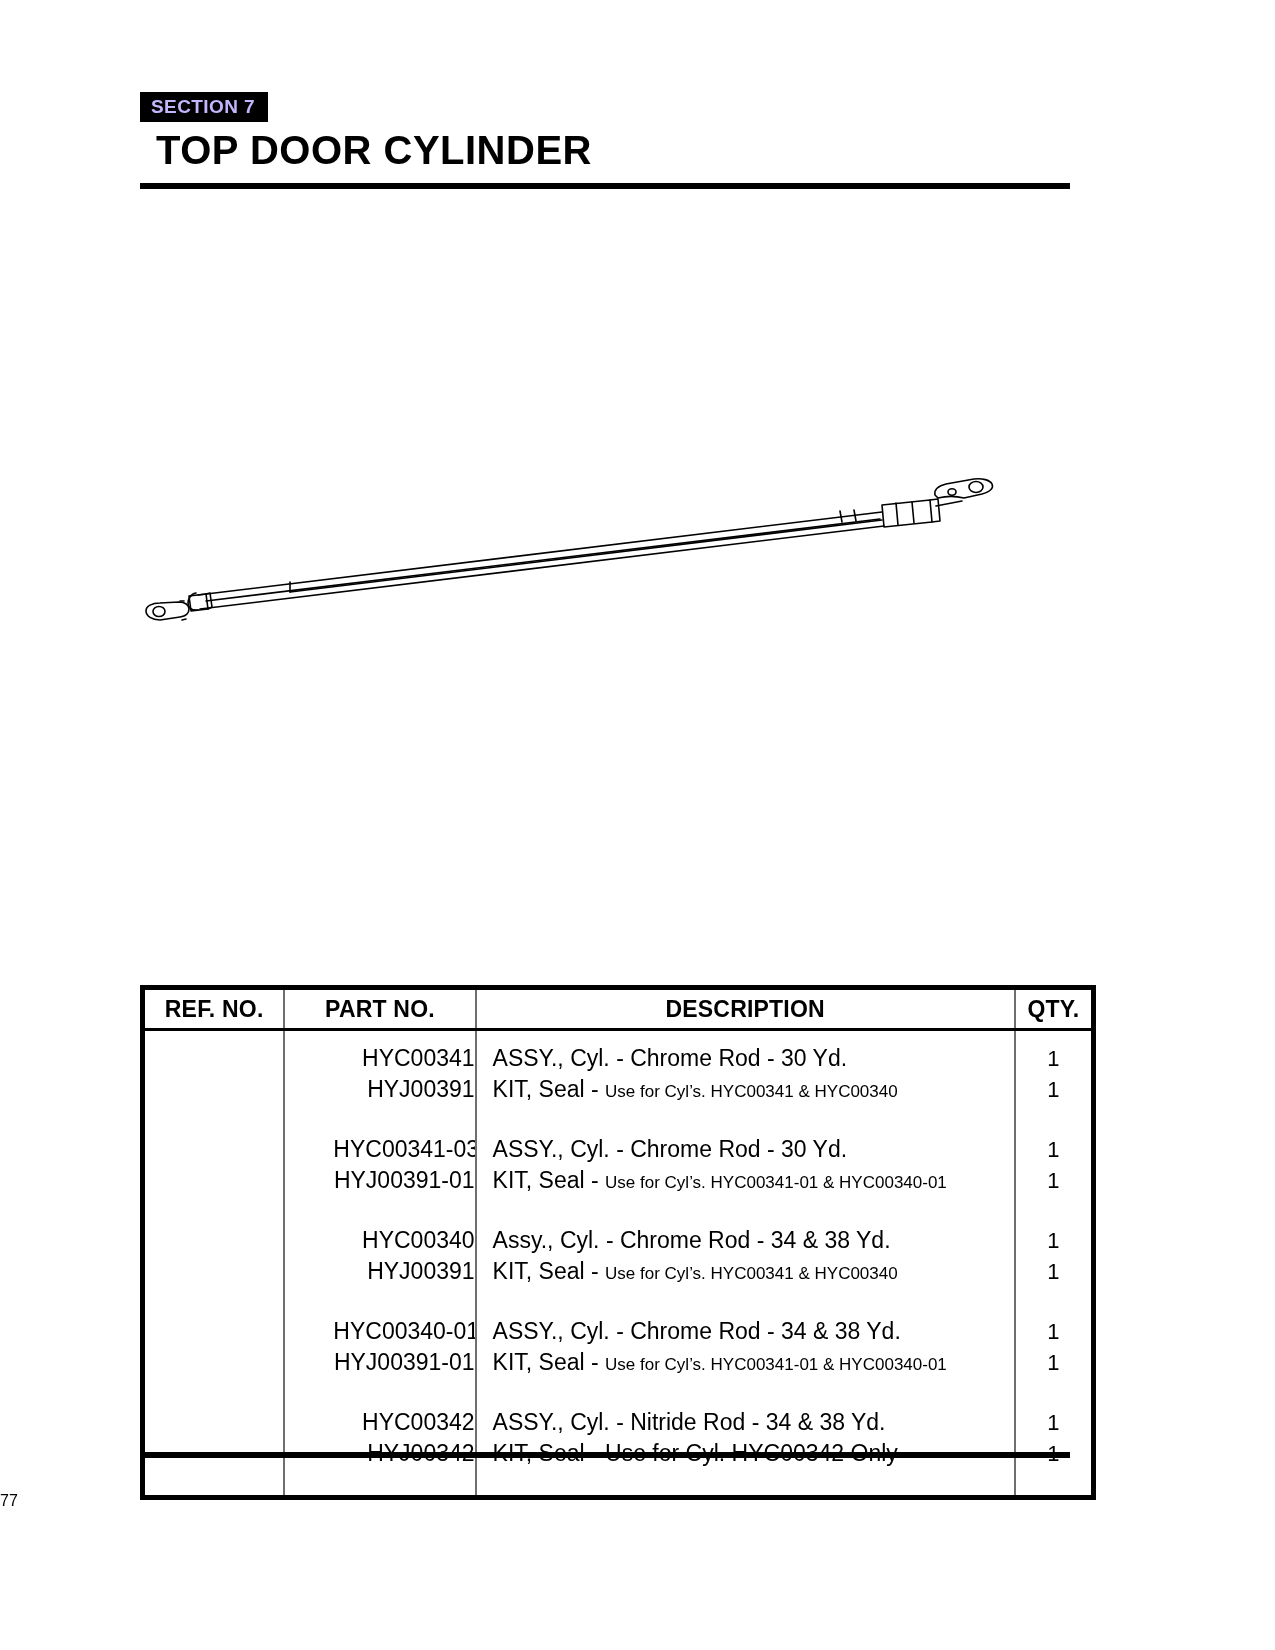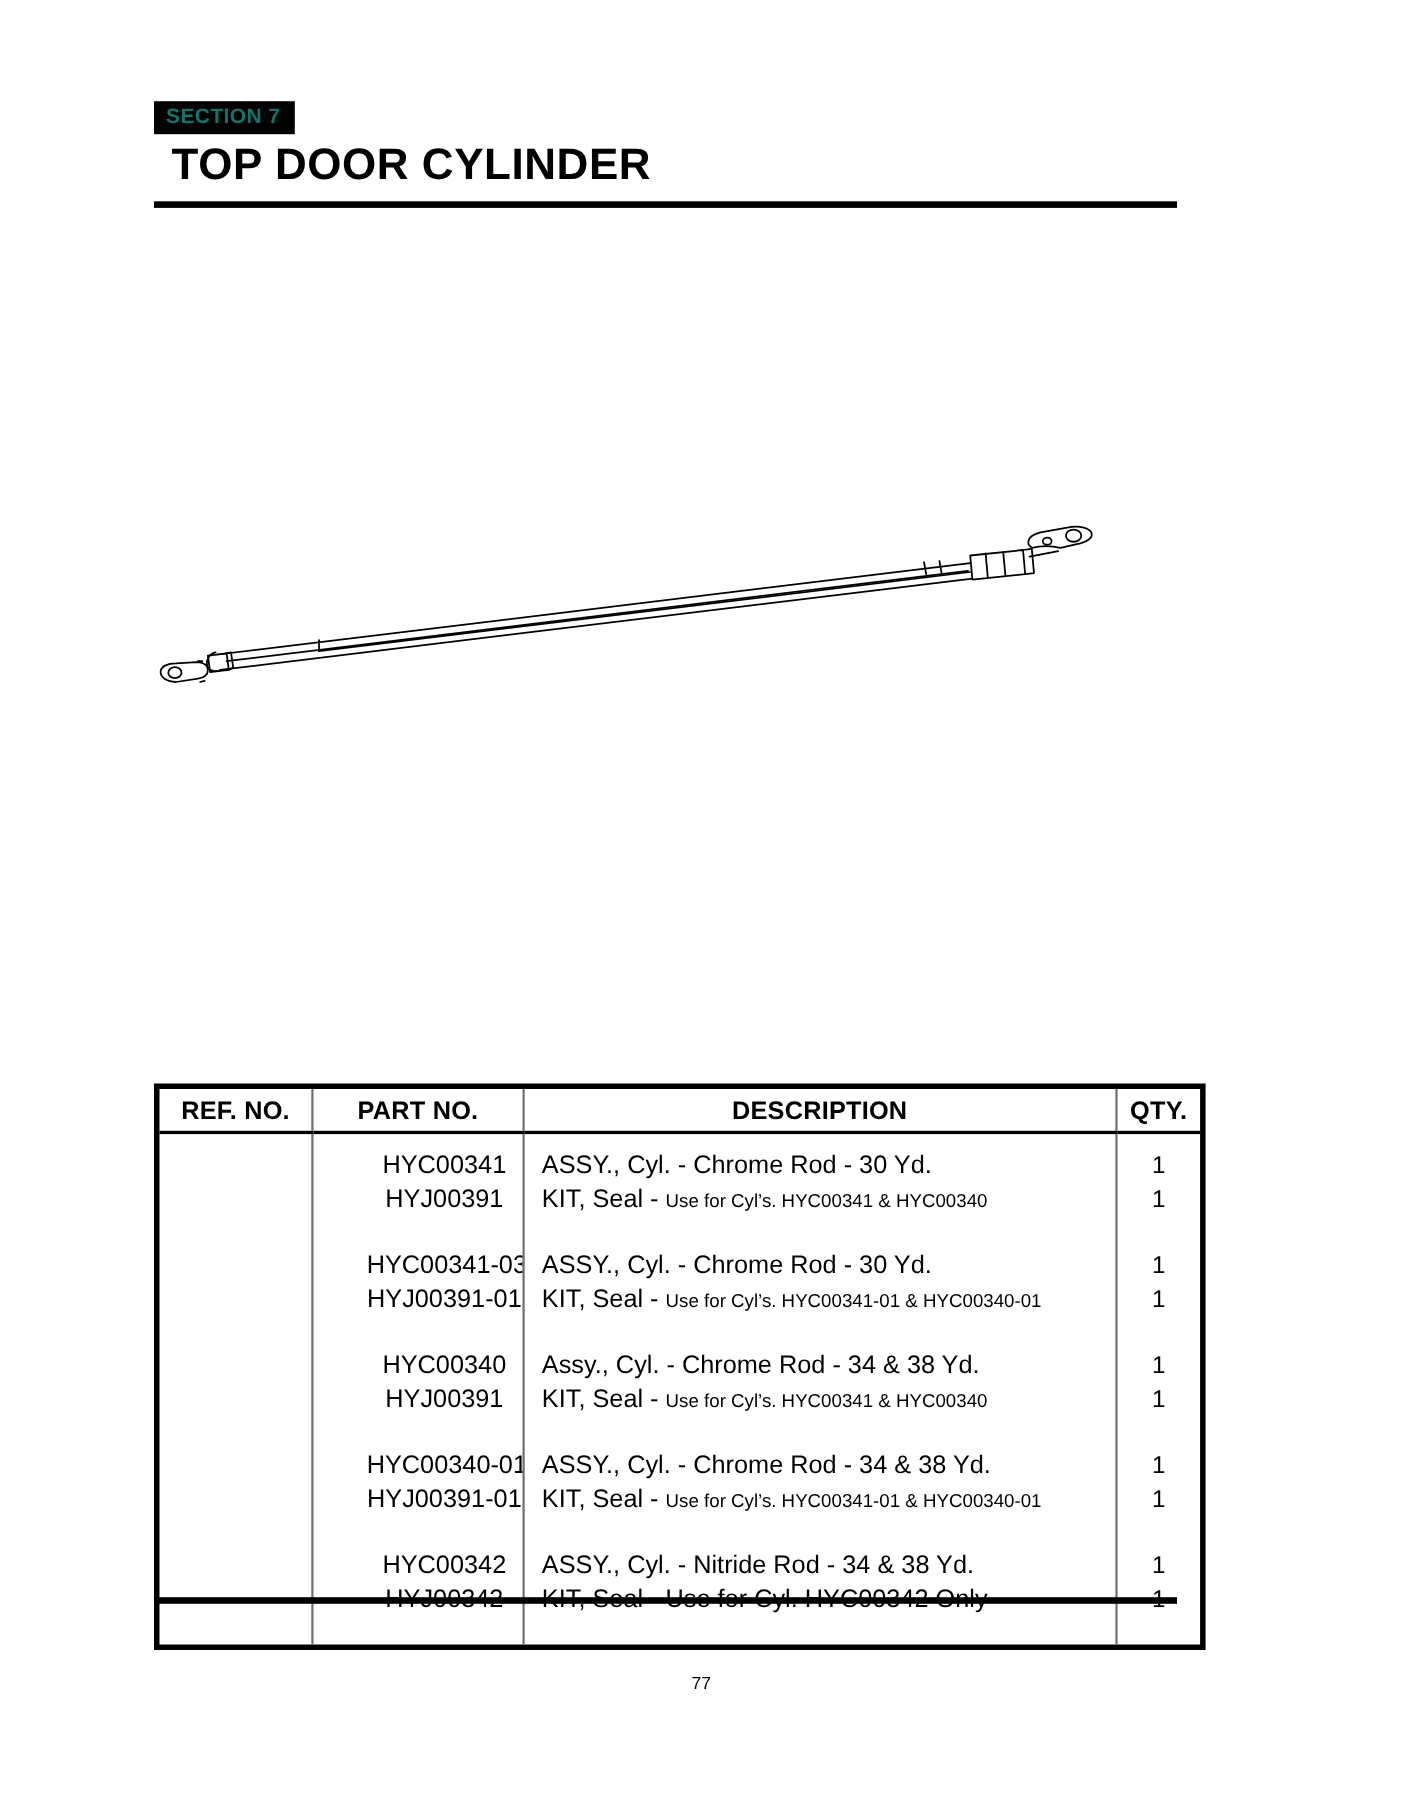--- a/index.html
+++ b/index.html
@@ -19,21 +19,21 @@
   
   .page-header {
     position: absolute;
     left: 140px;
     top: 92px;
     width: 930px;
   }
   .section-badge {
     display: inline-block;
     background: #000000;
-    color: #0f766e;
+    color: #c4b5fd;
     font-weight: bold;
     font-size: 19px;
     letter-spacing: 0.4px;
     padding: 5px 13px 6px 11px;
     line-height: 1;
   }
   .page-title {
     font-size: 40px;
     font-weight: bold;
     letter-spacing: 0.5px;
@@ -111,21 +111,21 @@
     height: 31px;
     line-height: 31px;
     white-space: nowrap;
     overflow: hidden;
   }
   .gap-line { height: 29px; }
 
   .part-cell .row-line {
     font-size: 23px;
     padding-left: 14px;
-    text-align: center;
+    text-align: right;
     margin-left: 34px;
   }
   .desc-cell .row-line {
     font-size: 23px;
     padding-left: 16px;
     text-align: left;
   }
   .qty-cell .row-line {
     font-size: 22px;
     text-align: center;
@@ -143,23 +143,21 @@
     top: 1452px;
     width: 930px;
     height: 6px;
     background: #000000;
   }
   .page-number {
     position: absolute;
     left: 0;
     top: 1492px;
     width: 1275px;
-    text-align: center;
     font-size: 16px;
-    margin-top: 30px;
   }
 </style>
 </head>
 <body>
 
 <div class="page-header">
   <div class="section-badge">SECTION 7</div>
   <h1 class="page-title">TOP DOOR CYLINDER</h1>
   <div class="rule-top"></div>
 </div>

